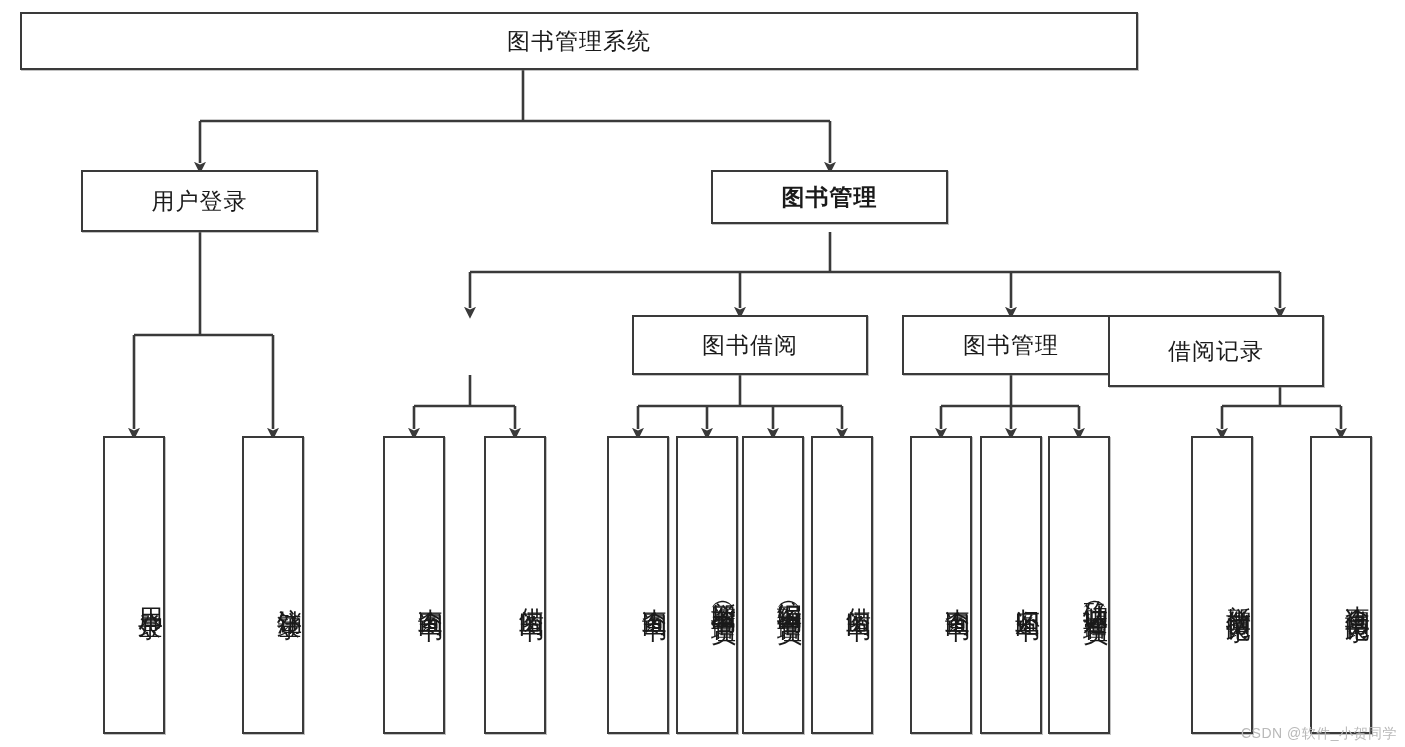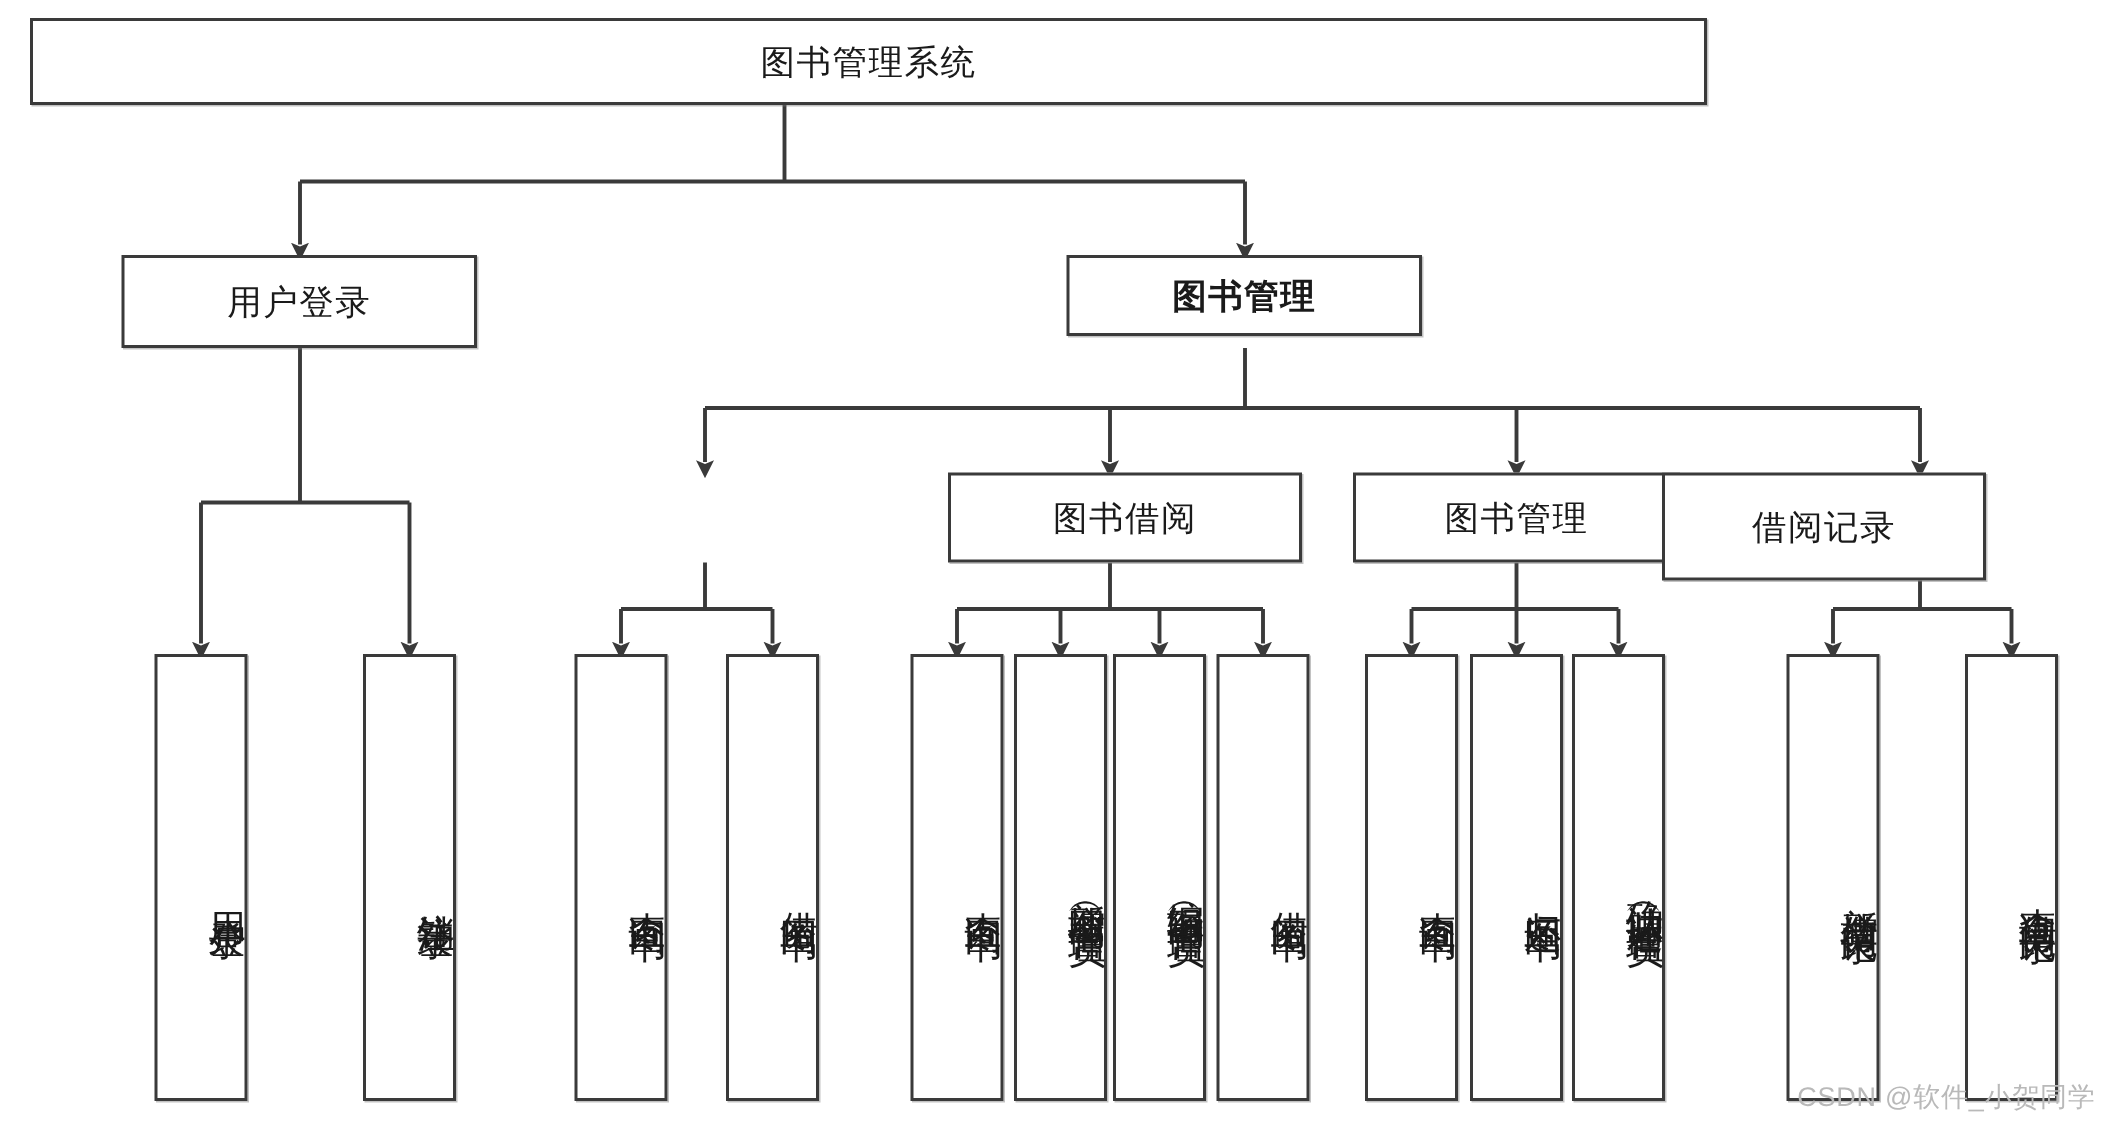--- a/index.html
+++ b/index.html
@@ -40,21 +40,21 @@
   }
   .node.v span{
     writing-mode:vertical-rl;
     text-orientation:upright;
     display:block;
     margin-top:18px;
   }
   #watermark{
     position:absolute;
     right:8px;bottom:4px;
-    font-size:18px;
+    font-size:14px;
     color:#b9b9b9;
     letter-spacing:.5px;
     white-space:nowrap;
     pointer-events:none;
   }
 </style>
 </head>
 <body>
 
 <div id="stage">

